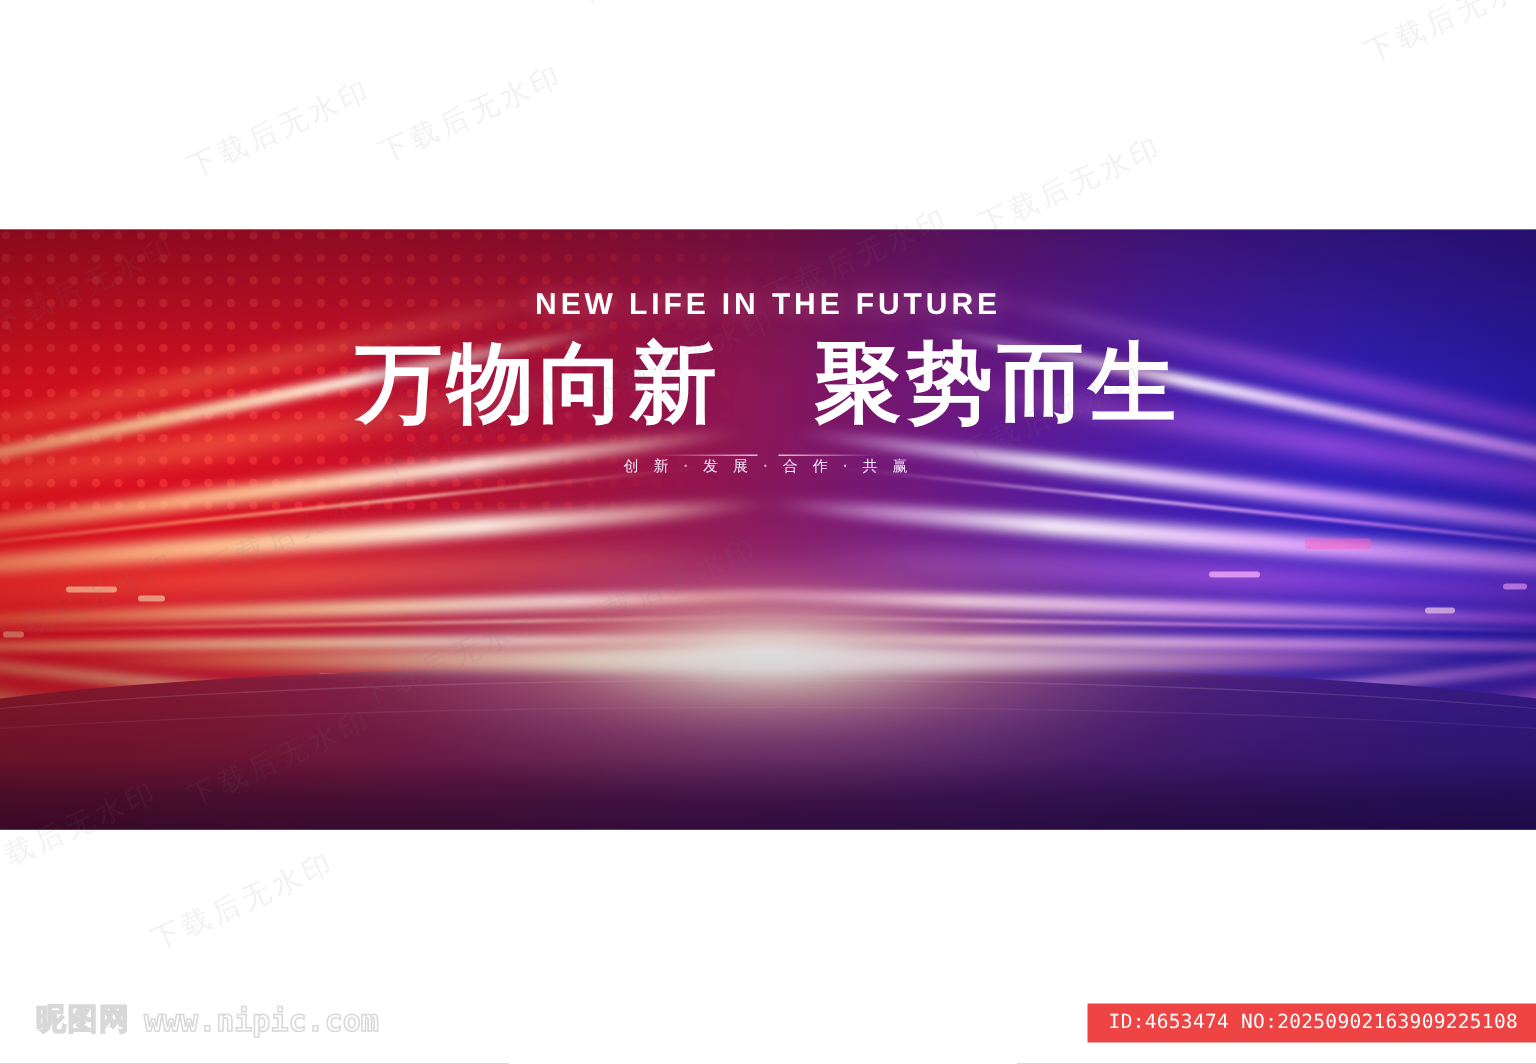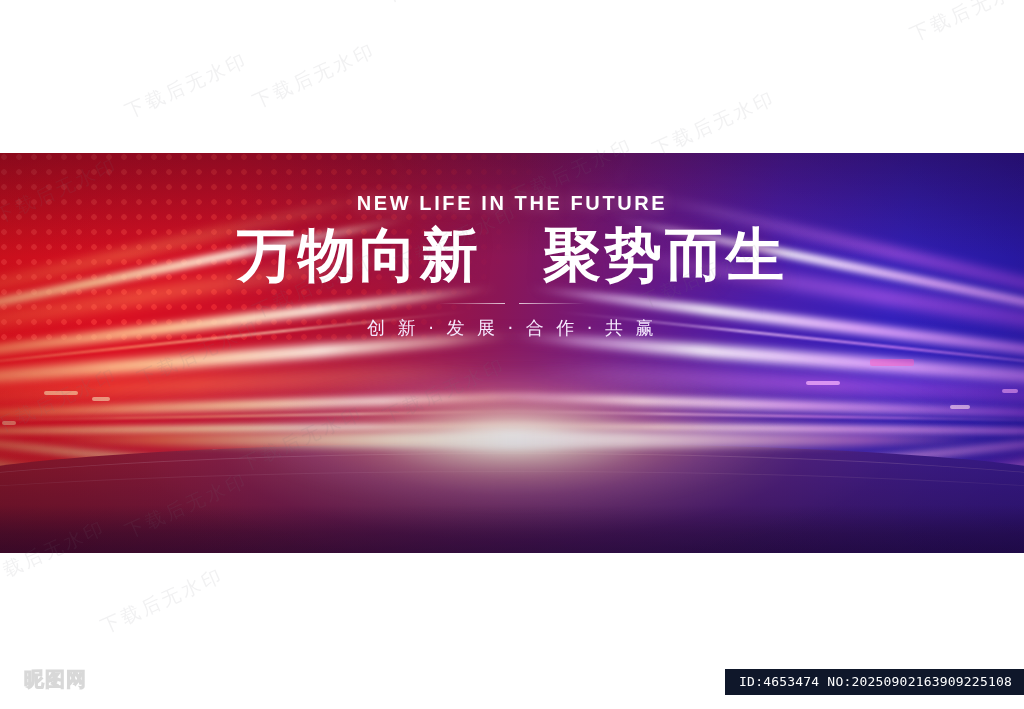--- a/index.html
+++ b/index.html
@@ -296,23 +296,23 @@
   }
   .sub-title {
     color: #ffffff;
     font-size: 15px;
     font-weight: 700;
     letter-spacing: 1.1px;
     white-space: nowrap;
     font-family: "DejaVu Sans", "Liberation Sans", sans-serif;
   }
   .slogan {
-    margin-top: 12px;
+    margin-top: 0;
     color: #f6eaff;
-    font-size: 18px;
+    font-size: 10px;
     letter-spacing: 3.4px;
     font-family: "DejaVu Sans", "Liberation Sans", sans-serif;
   }
 
   
   .site-logo {
     position: absolute;
     left: 24px;
     bottom: 16px;
     display: flex;
@@ -333,21 +333,21 @@
     font-weight: 700;
     letter-spacing: 0px;
     color: transparent;
     -webkit-text-stroke: 1px #d8d8d8;
     font-family: "DejaVu Sans Mono", monospace;
   }
   .id-badge {
     position: absolute;
     right: 0px;
     bottom: 14px;
-    background: #0f172a;
+    background: #ef4444;
     color: #ffffff;
     font-size: 13px;
     letter-spacing: .2px;
     padding: 5px 12px 6px 14px;
     white-space: nowrap;
     z-index: 50;
     font-family: "DejaVu Sans Mono", monospace;
   }
 </style>
 </head>
@@ -450,17 +450,18 @@
       <div class="wm-row" style="top: 315px; left: -60px;"><span>下载后无水印</span><span>下载后无水印</span><span>下载后无水印</span><span>下载后无水印</span><span>下载后无水印</span></div>
       <div class="wm-row" style="top: 420px; left: -190px;"><span>下载后无水印</span><span>下载后无水印</span><span>下载后无水印</span><span>下载后无水印</span></div>
       <div class="wm-row" style="top: 525px; left: -60px;"><span>下载后无水印</span><span>下载后无水印</span><span>下载后无水印</span><span>下载后无水印</span></div>
       <div class="wm-row" style="top: 630px; left: -190px;"><span>下载后无水印</span><span>下载后无水印</span><span>下载后无水印</span></div>
       <div class="wm-row" style="top: 735px; left: -60px;"><span>下载后无水印</span><span>下载后无水印</span></div>
       <div class="wm-row" style="top: 840px; left: -190px;"><span>下载后无水印</span></div>
     </div>
 
   <div class="site-logo">
     <span class="logo-cn">昵图网</span>
+    <span class="logo-url">www.nipic.com</span>
   </div>
 
   <div class="id-badge">ID:4653474 NO:20250902163909225108</div>
 
 </div>
 
 </body></html>

